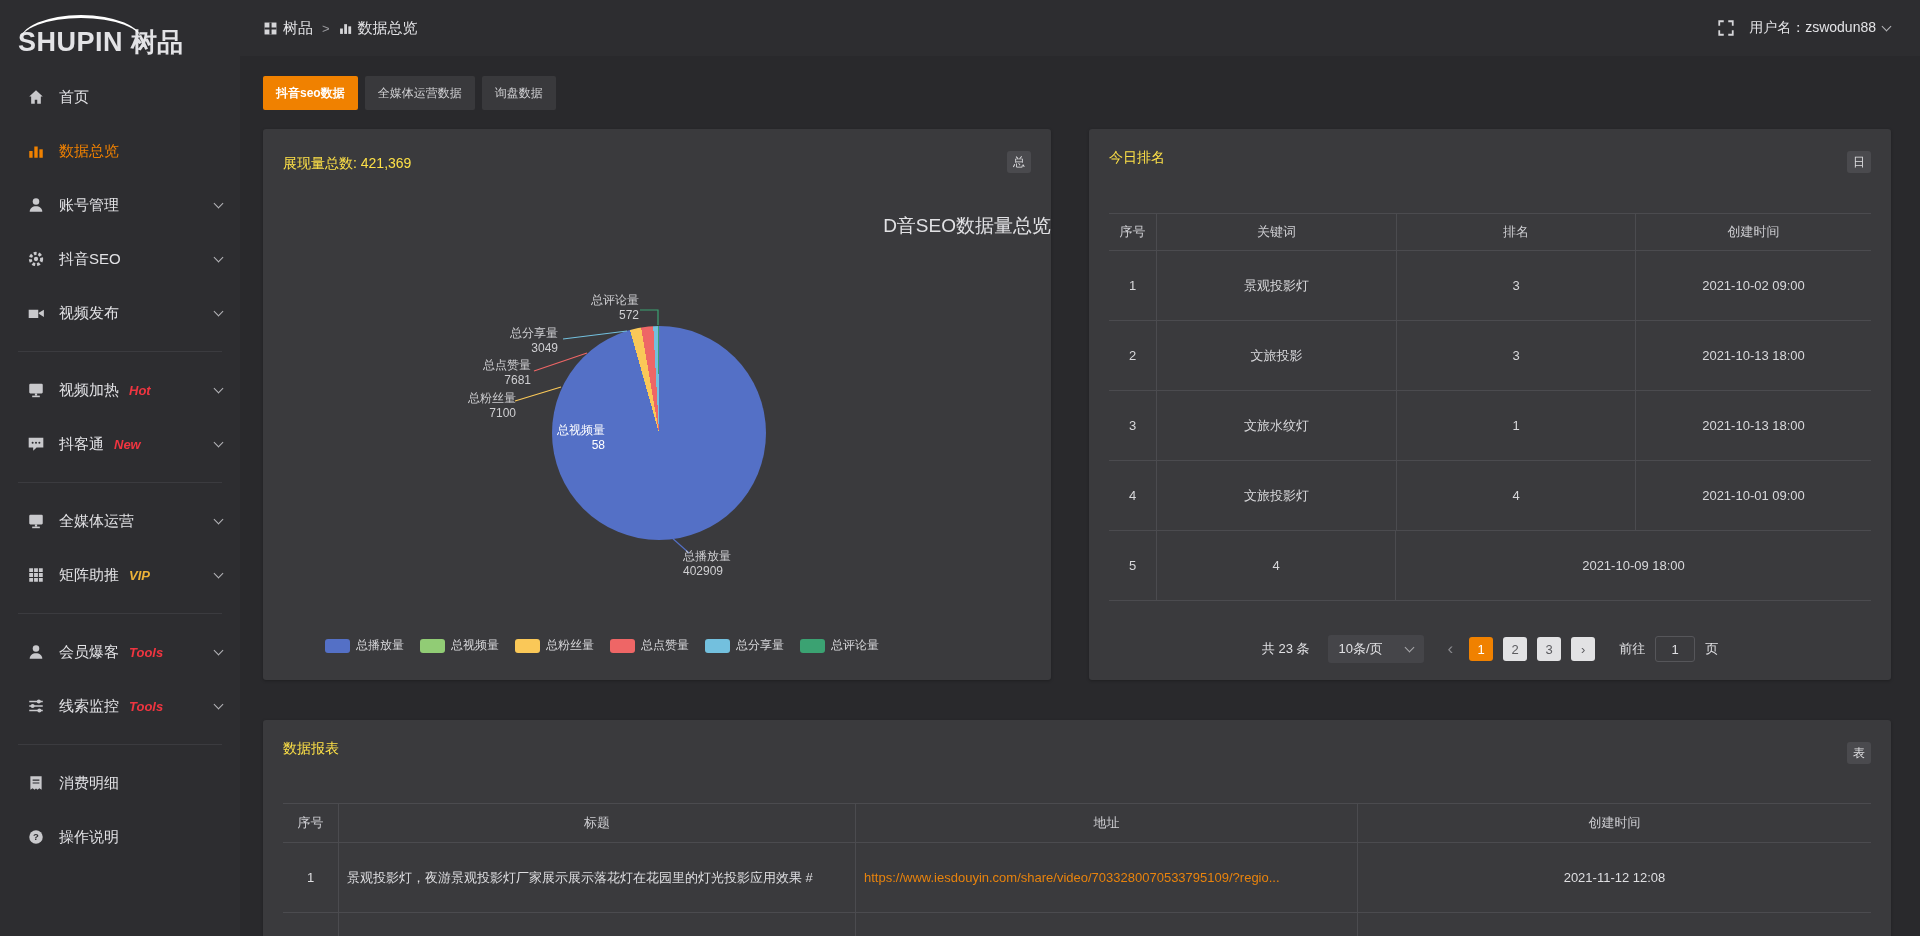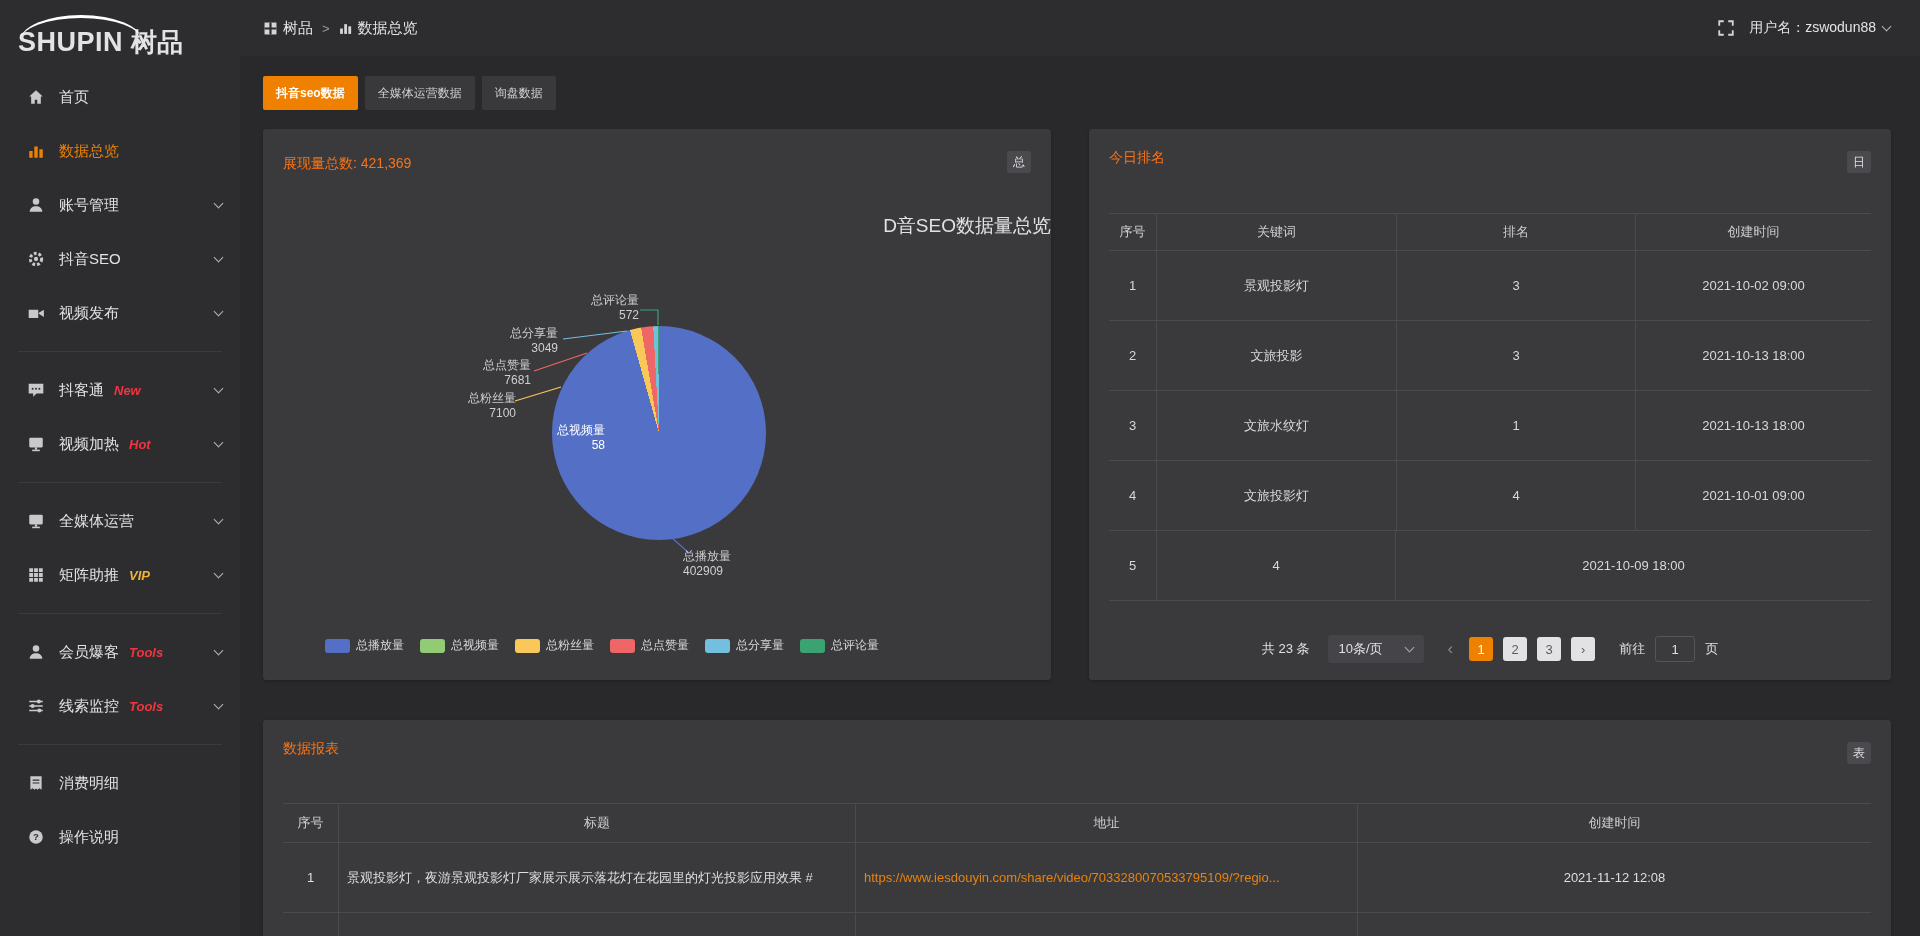--- a/index.html
+++ b/index.html
@@ -37,21 +37,21 @@
   .s-item .chev{margin-left:auto;}
   .divider{height:1px;background:#3b3b3f;margin:11px 18px;}
 
   
   .content{background:var(--bg-main);padding:20px 28px 0 23px;overflow:hidden;}
   .tabs{display:flex;gap:7px;margin-bottom:19px;}
   .tab{height:34px;padding:0 13px;display:flex;align-items:center;background:#39393c;color:#d2d2d5;font-size:12px;border-radius:2px;cursor:pointer;}
   .tab.active{background:var(--orange);color:#fff;font-weight:bold;}
   .cards-row{display:flex;gap:38px;}
   .card{background:var(--bg-card);border-radius:3px;position:relative;box-shadow:0 1px 3px rgba(0,0,0,.25);}
-  .card-head{position:absolute;top:26px;left:20px;font-size:14px;color:#f97316;}
+  .card-head{position:absolute;top:26px;left:20px;font-size:14px;color:#fde047;}
   .card-badge{position:absolute;top:22px;right:20px;min-width:24px;height:22px;padding:0 4px;background:#4a4a4e;border-radius:3px;display:flex;align-items:center;justify-content:center;font-size:12px;color:#dfdfe2;cursor:pointer;}
 
   
   .chart-card{width:788px;height:551px;}
   .pie-title{position:absolute;top:84px;left:0;width:100%;text-align:right;font-size:19px;color:#e2e2e5;}
   .pie{position:absolute;left:289px;top:197px;width:214px;height:214px;border-radius:50%;cursor:pointer;}
   .pl{position:absolute;font-size:12px;line-height:15px;color:#cfcfd2;text-align:right;width:80px;}
   .pl-comment{left:296px;top:164px;}
   .pl-share{left:215px;top:197px;}
   .pl-like{left:188px;top:229px;}
@@ -188,40 +188,40 @@
         </span>
       <span>视频发布</span>
       <span class="chev"></span>
     </div>
 
     <div class="divider"></div>
 
     <div class="s-item">
       <span class="icon">
           <svg width="18" height="18" viewBox="0 0 16 16">
+            <rect fill="currentColor" x="2" y="2.5" width="12" height="8.5" rx="1"></rect>
+            <rect fill="currentColor" x="7" y="11" width="2" height="2"></rect>
+            <rect fill="currentColor" x="4.6" y="13" width="6.8" height="1.4"></rect>
+          </svg>
+        </span>
+      <span>视频加热</span>
+      <span class="tag red">Hot</span>
+      <span class="chev"></span>
+    </div>
+    <div class="s-item">
+      <span class="icon">
+          <svg width="18" height="18" viewBox="0 0 16 16">
             <path fill="currentColor" d="M1.5 2.5h13v8.5H8.5l-3 3v-3h-4z"></path>
             <circle cx="5" cy="6.8" r="0.9" fill="#2d2d30"></circle>
             <circle cx="8" cy="6.8" r="0.9" fill="#2d2d30"></circle>
             <circle cx="11" cy="6.8" r="0.9" fill="#2d2d30"></circle>
           </svg>
         </span>
       <span>抖客通</span>
       <span class="tag red">New</span>
-      <span class="chev"></span>
-    </div>
-    <div class="s-item">
-      <span class="icon">
-          <svg width="18" height="18" viewBox="0 0 16 16">
-            <rect fill="currentColor" x="2" y="2.5" width="12" height="8.5" rx="1"></rect>
-            <rect fill="currentColor" x="7" y="11" width="2" height="2"></rect>
-            <rect fill="currentColor" x="4.6" y="13" width="6.8" height="1.4"></rect>
-          </svg>
-        </span>
-      <span>视频加热</span>
-      <span class="tag red">Hot</span>
       <span class="chev"></span>
     </div>
 
     <div class="divider"></div>
 
     <div class="s-item">
       <span class="icon">
           <svg width="18" height="18" viewBox="0 0 16 16">
             <rect fill="currentColor" x="2" y="2.5" width="12" height="8.5" rx="1"></rect>
             <rect fill="currentColor" x="7" y="11" width="2" height="2"></rect>

